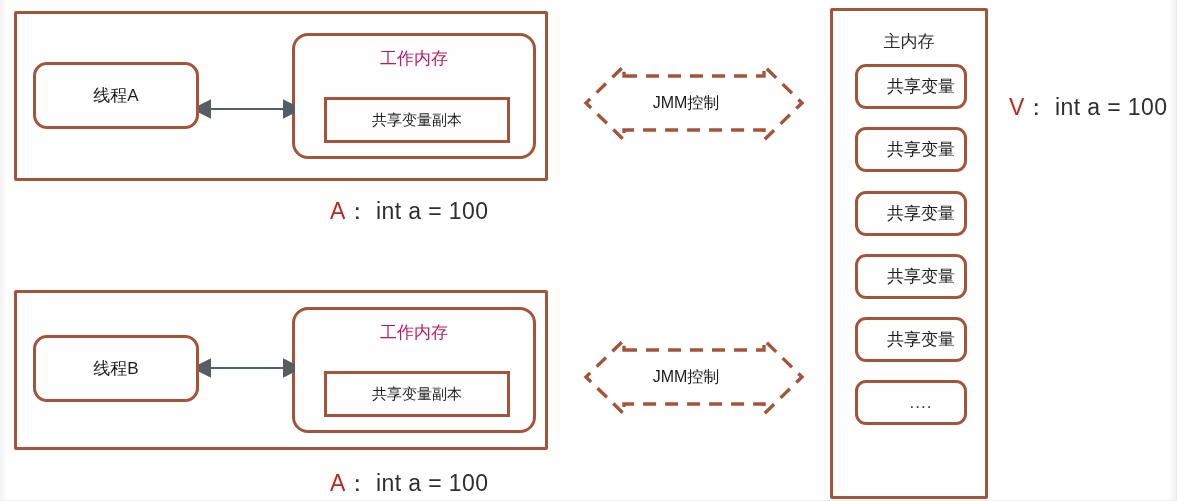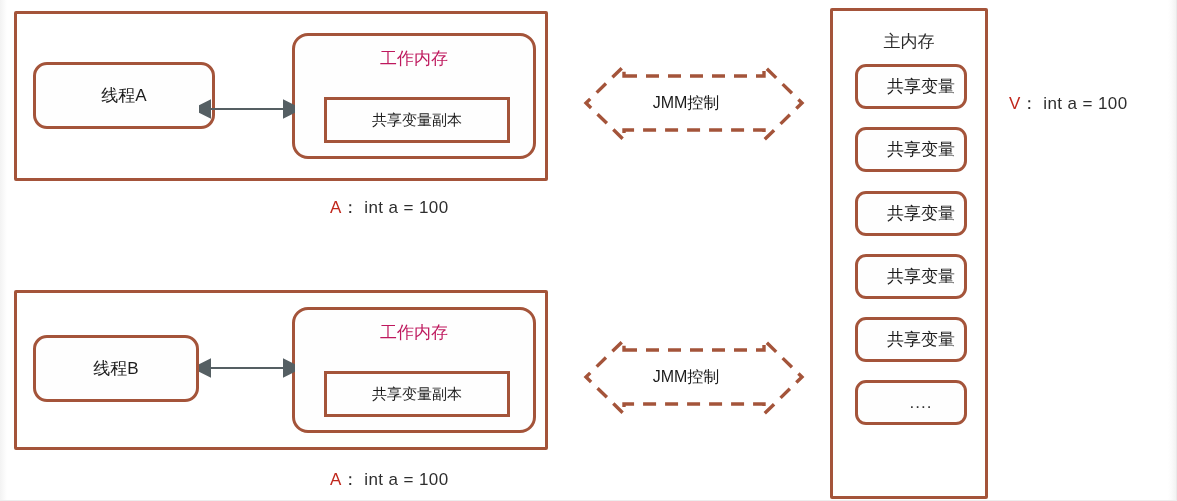--- a/index.html
+++ b/index.html
@@ -115,21 +115,21 @@
   }
   .mm-cell.dots {
     font-size: 17px;
     letter-spacing: 1px;
     color: #333;
   }
 
   
   .caption {
     position: absolute;
-    font-size: 17px;
+    font-size: 23px;
     color: #2e2e2e;
     white-space: nowrap;
     letter-spacing: 0.4px;
   }
   .caption .key {
     color: #c0271c;
     font-weight: 500;
   }
   .caption .sep {
     color: #2e2e2e;
@@ -146,21 +146,21 @@
 </head>
 <body>
 
 <div id="canvas">
 
   <div class="page-edge-left"></div>
   <div class="page-edge-right"></div>
 
   <div class="thread-group" style="left:14px; top:11px; width:534px; height:170px;">
 
-    <div class="rbox thread-node" style="left:16px; top:48px; width:182px; height:67px;">
+    <div class="rbox thread-node" style="left:16px; top:48px; width:166px; height:67px;">
       <span>线程A</span>
     </div>
 
     <div class="rbox" style="left:275px; top:19px; width:244px; height:126px; border-radius:16px; display:block;">
       <div class="wm-title" style="top:11px;">工作内存</div>
       <div class="rbox wm-inner" style="left:29px; top:61px; width:186px; height:46px;">
         <span>共享变量副本</span>
       </div>
     </div>
 

